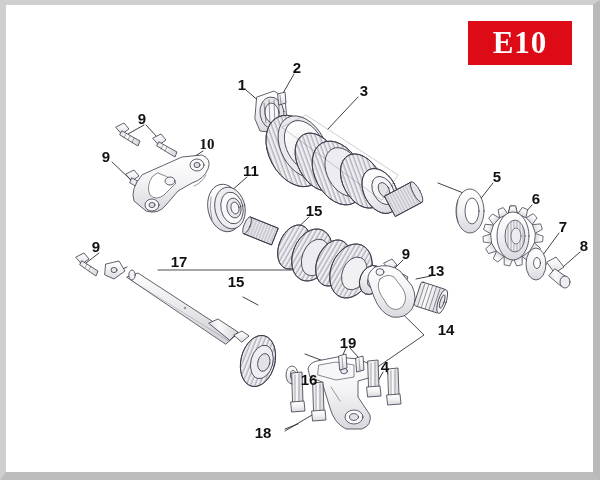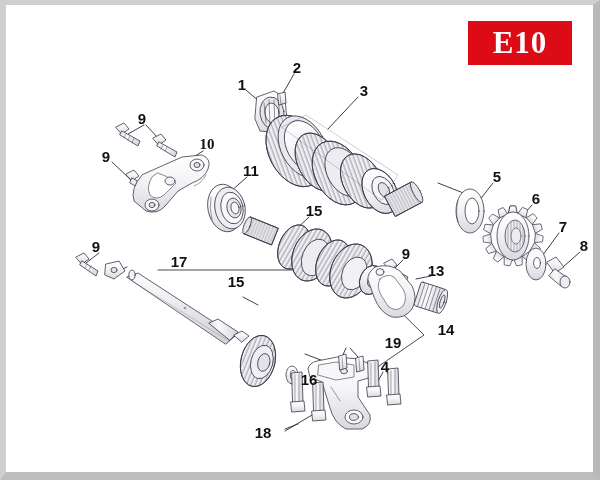--- a/index.html
+++ b/index.html
@@ -437,18 +437,18 @@
     <div class="lbl" style="left:90px;top:241px;">9</div>
     <div class="lbl" style="left:201px;top:139px;font-family:Liberation Serif, serif;">10</div>
     <div class="lbl" style="left:245px;top:165px;">11</div>
     <div class="lbl" style="left:308px;top:205px;">15</div>
     <div class="lbl" style="left:430px;top:265px;">13</div>
     <div class="lbl" style="left:440px;top:288px;margin-top:36px;">14</div>
     <div class="lbl" style="left:230px;top:276px;">15</div>
     <div class="lbl" style="left:303px;top:343px;margin-top:31px;">16</div>
     <div class="lbl" style="left:125px;top:256px;margin-left:48px;">17</div>
     <div class="lbl" style="left:257px;top:427px;">18</div>
-    <div class="lbl" style="left:342px;top:337px;margin-left:45px;">19</div>
+    <div class="lbl" style="left:342px;top:337px;">19</div>
   </div>
 
   <div id="badge">E10</div>
 
 </div>
 
 </body></html>

